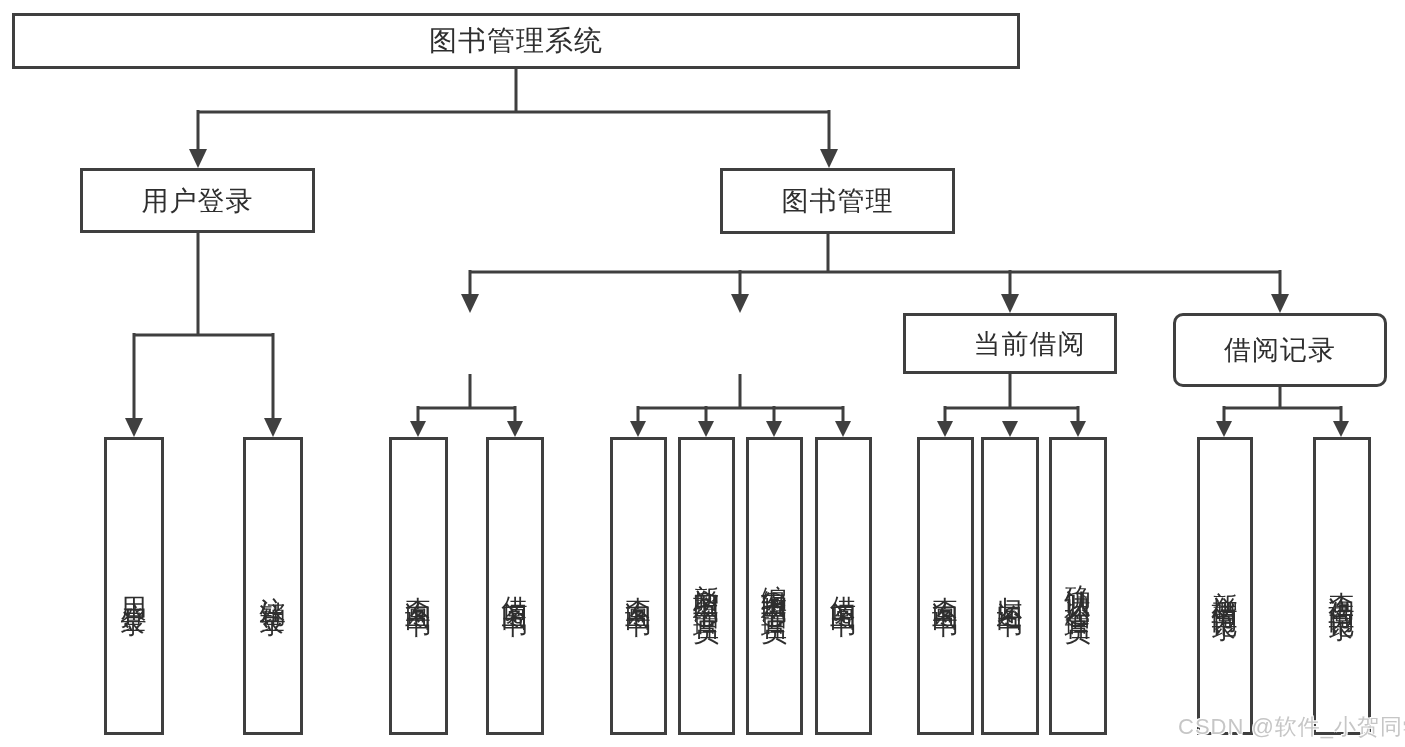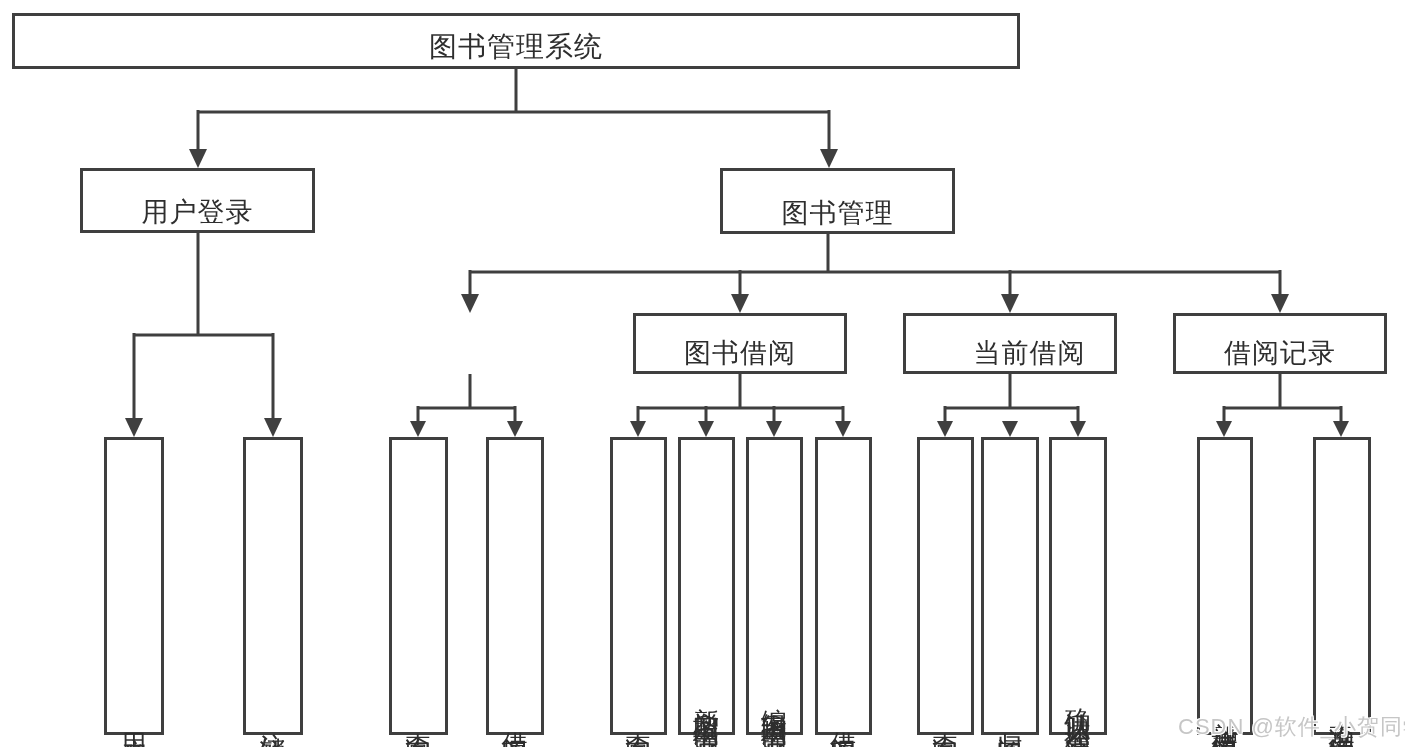--- a/index.html
+++ b/index.html
@@ -16,21 +16,21 @@
     left: 0; top: 0;
     width: 1405px; height: 747px;
     z-index: 1;
   }
   .box {
     position: absolute;
     box-sizing: border-box;
     background: #ffffff;
     border: 3px solid var(--line, #3f3f3f);
     display: flex;
-    align-items: flex-end;
+    align-items: center;
     justify-content: center;
     color: var(--text, #2e2e2e);
     z-index: 2;
   }
   .box.h span {
     font-size: 27px;
     letter-spacing: 1px;
     white-space: nowrap;
   }
   .box.root span { font-size: 28px; }
@@ -109,27 +109,24 @@
     <span>图书管理</span>
   </div>
 
   <div class="box v" style="left:104px; top:437px; width:60px; height:298px;">
     <span>用户登录</span>
   </div>
   <div class="box v" style="left:243px; top:437px; width:60px; height:298px;">
     <span>注销登录</span>
   </div>
 
-  <div class="box h" style="left:633px; top:313px; width:214px; height:61px;">
-    <span>图书借阅</span>
-  </div>
   <div class="box h" style="left:903px; top:313px; width:214px; height:61px;padding-left:39px;">
     <span>当前借阅</span>
   </div>
-  <div class="box h" style="left:1173px; top:313px; width:214px; height:61px;">
+  <div class="box h" style="left:1173px; top:313px; width:214px; height:74px;border-radius:10px;">
     <span>借阅记录</span>
   </div>
 
   <div class="box v" style="left:389px; top:437px; width:59px; height:298px;">
     <span>查询图书</span>
   </div>
   <div class="box v" style="left:486px; top:437px; width:58px; height:298px;">
     <span>借阅图书</span>
   </div>
 

